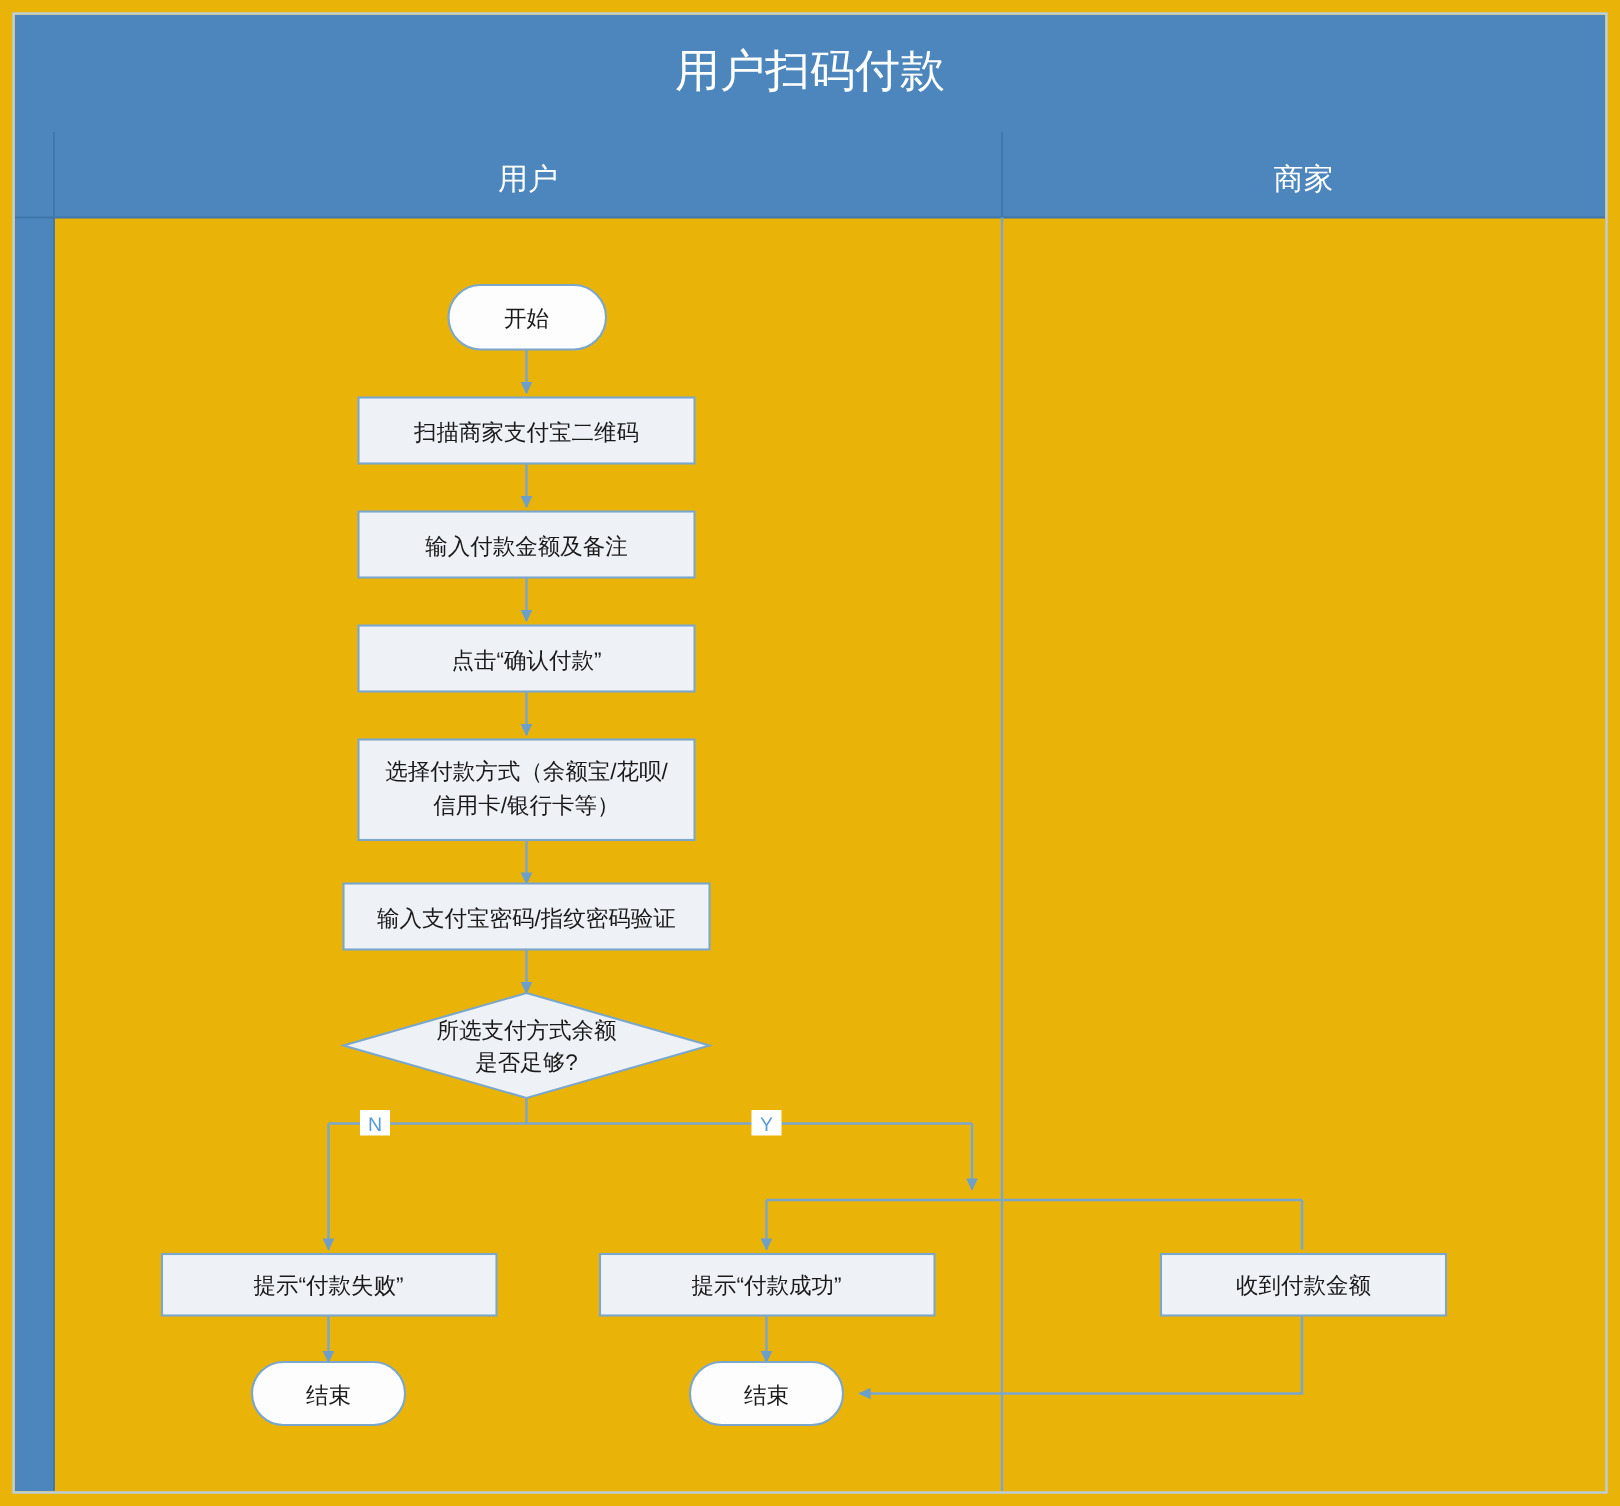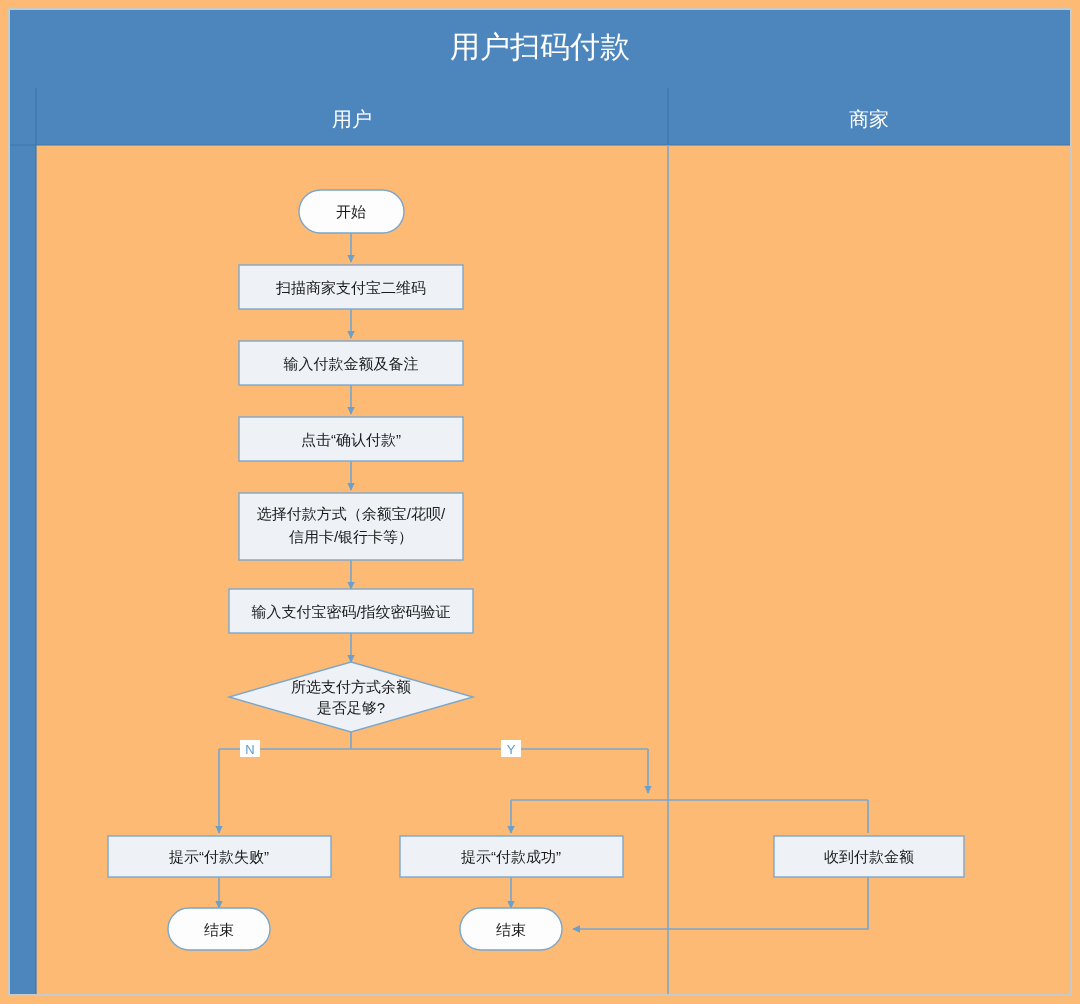--- a/index.html
+++ b/index.html
@@ -1,17 +1,17 @@
 <!DOCTYPE html>
 <html><head>
 <meta charset="utf-8">
 <style>
   html,body{margin:0;padding:0;background:#ffffff;}
   body{width:1080px;height:1004px;font-family:"Liberation Sans","DejaVu Sans",sans-serif;}
-  #stage{position:relative;width:1080px;height:1004px;overflow:hidden;background:#fdba74;}
+  #stage{position:relative;width:1080px;height:1004px;overflow:hidden;background:#eab308;}
   svg#chart{position:absolute;left:0;top:0;width:1080px;height:1004px;}
   .ttl{fill:#ffffff;font-size:30px;font-family:"Liberation Sans","DejaVu Sans",sans-serif;}
   .lane-ttl{fill:#ffffff;font-size:20px;font-family:"Liberation Sans","DejaVu Sans",sans-serif;}
   .node-txt{fill:#1a1a1a;font-size:15px;font-family:"Liberation Sans","DejaVu Sans",sans-serif;}
   .edge-lbl{fill:#5b9bd5;font-size:13px;font-family:"Liberation Sans","DejaVu Sans",sans-serif;}
   .proc{fill:#eef2f7;stroke:#7ba7cc;stroke-width:1.4;}
   .term{fill:#fdfdfd;stroke:#7ba7cc;stroke-width:1.4;}
   .dec{fill:#eef2f7;stroke:#7ba7cc;stroke-width:1.4;}
   .ln{stroke:#7ba7cc;stroke-width:1.7;fill:none;}
   .bandfill{fill:#4d86bd;}

